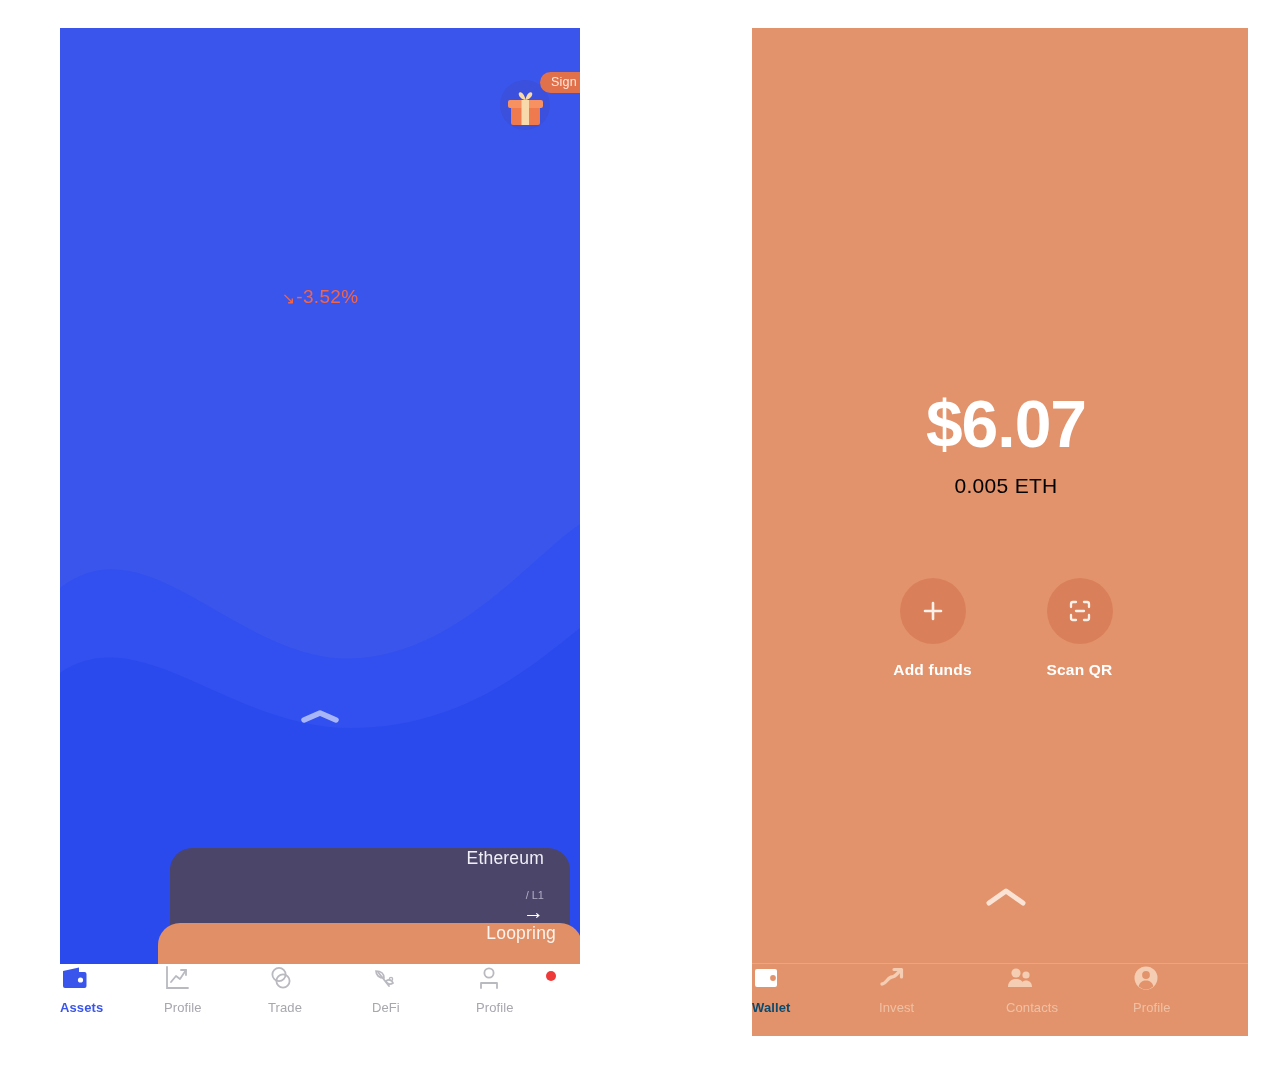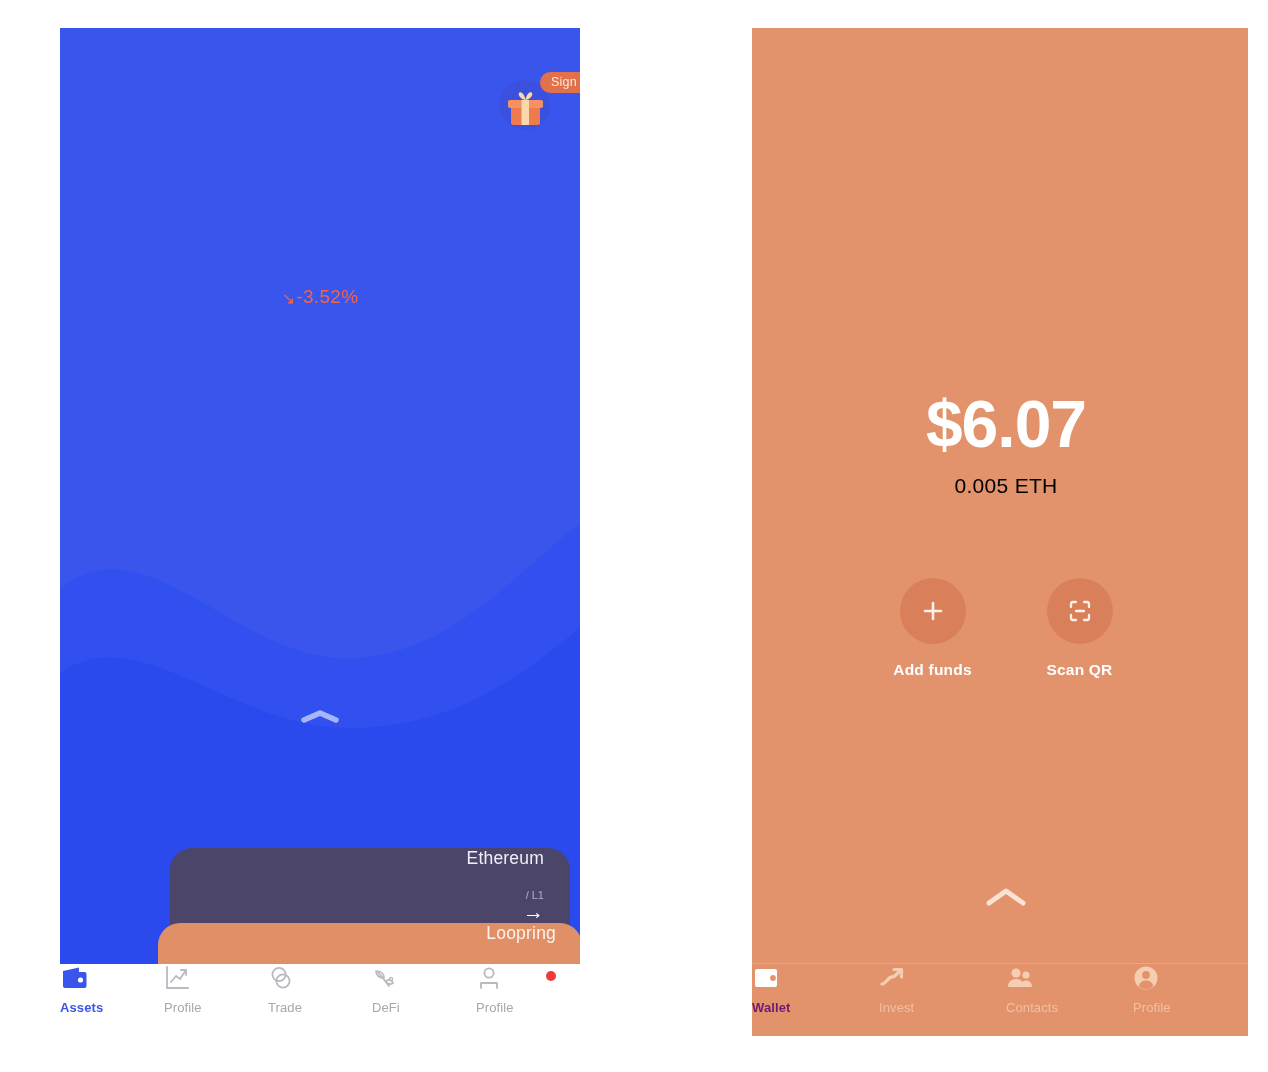--- a/index.html
+++ b/index.html
@@ -159,21 +159,21 @@
   }
   .tab-icon{height:28px;display:flex;align-items:center;justify-content:center;}
   .tab-label{
     margin-top:8px;
     font-size:13px;
     letter-spacing:.1px;
   }
   #tabbar-left .tab-label{color:#a7a7ae;}
   #tabbar-left .tab.active .tab-label{color:#3a55ec;font-weight:bold;}
   #tabbar-right .tab-label{color:#f0c0a4;}
-  #tabbar-right .tab.active .tab-label{color:#701a75;font-weight:bold;}
+  #tabbar-right .tab.active .tab-label{color:#0c4a6e;font-weight:bold;}
   .tab-dot{
     position:absolute;
     width:10px;height:10px;border-radius:50%;
     background:#ef3a3a;
     top:7px;right:24px;
   }
 
   
   .balance-right{
     position:absolute;left:0;top:358px;width:508px;

